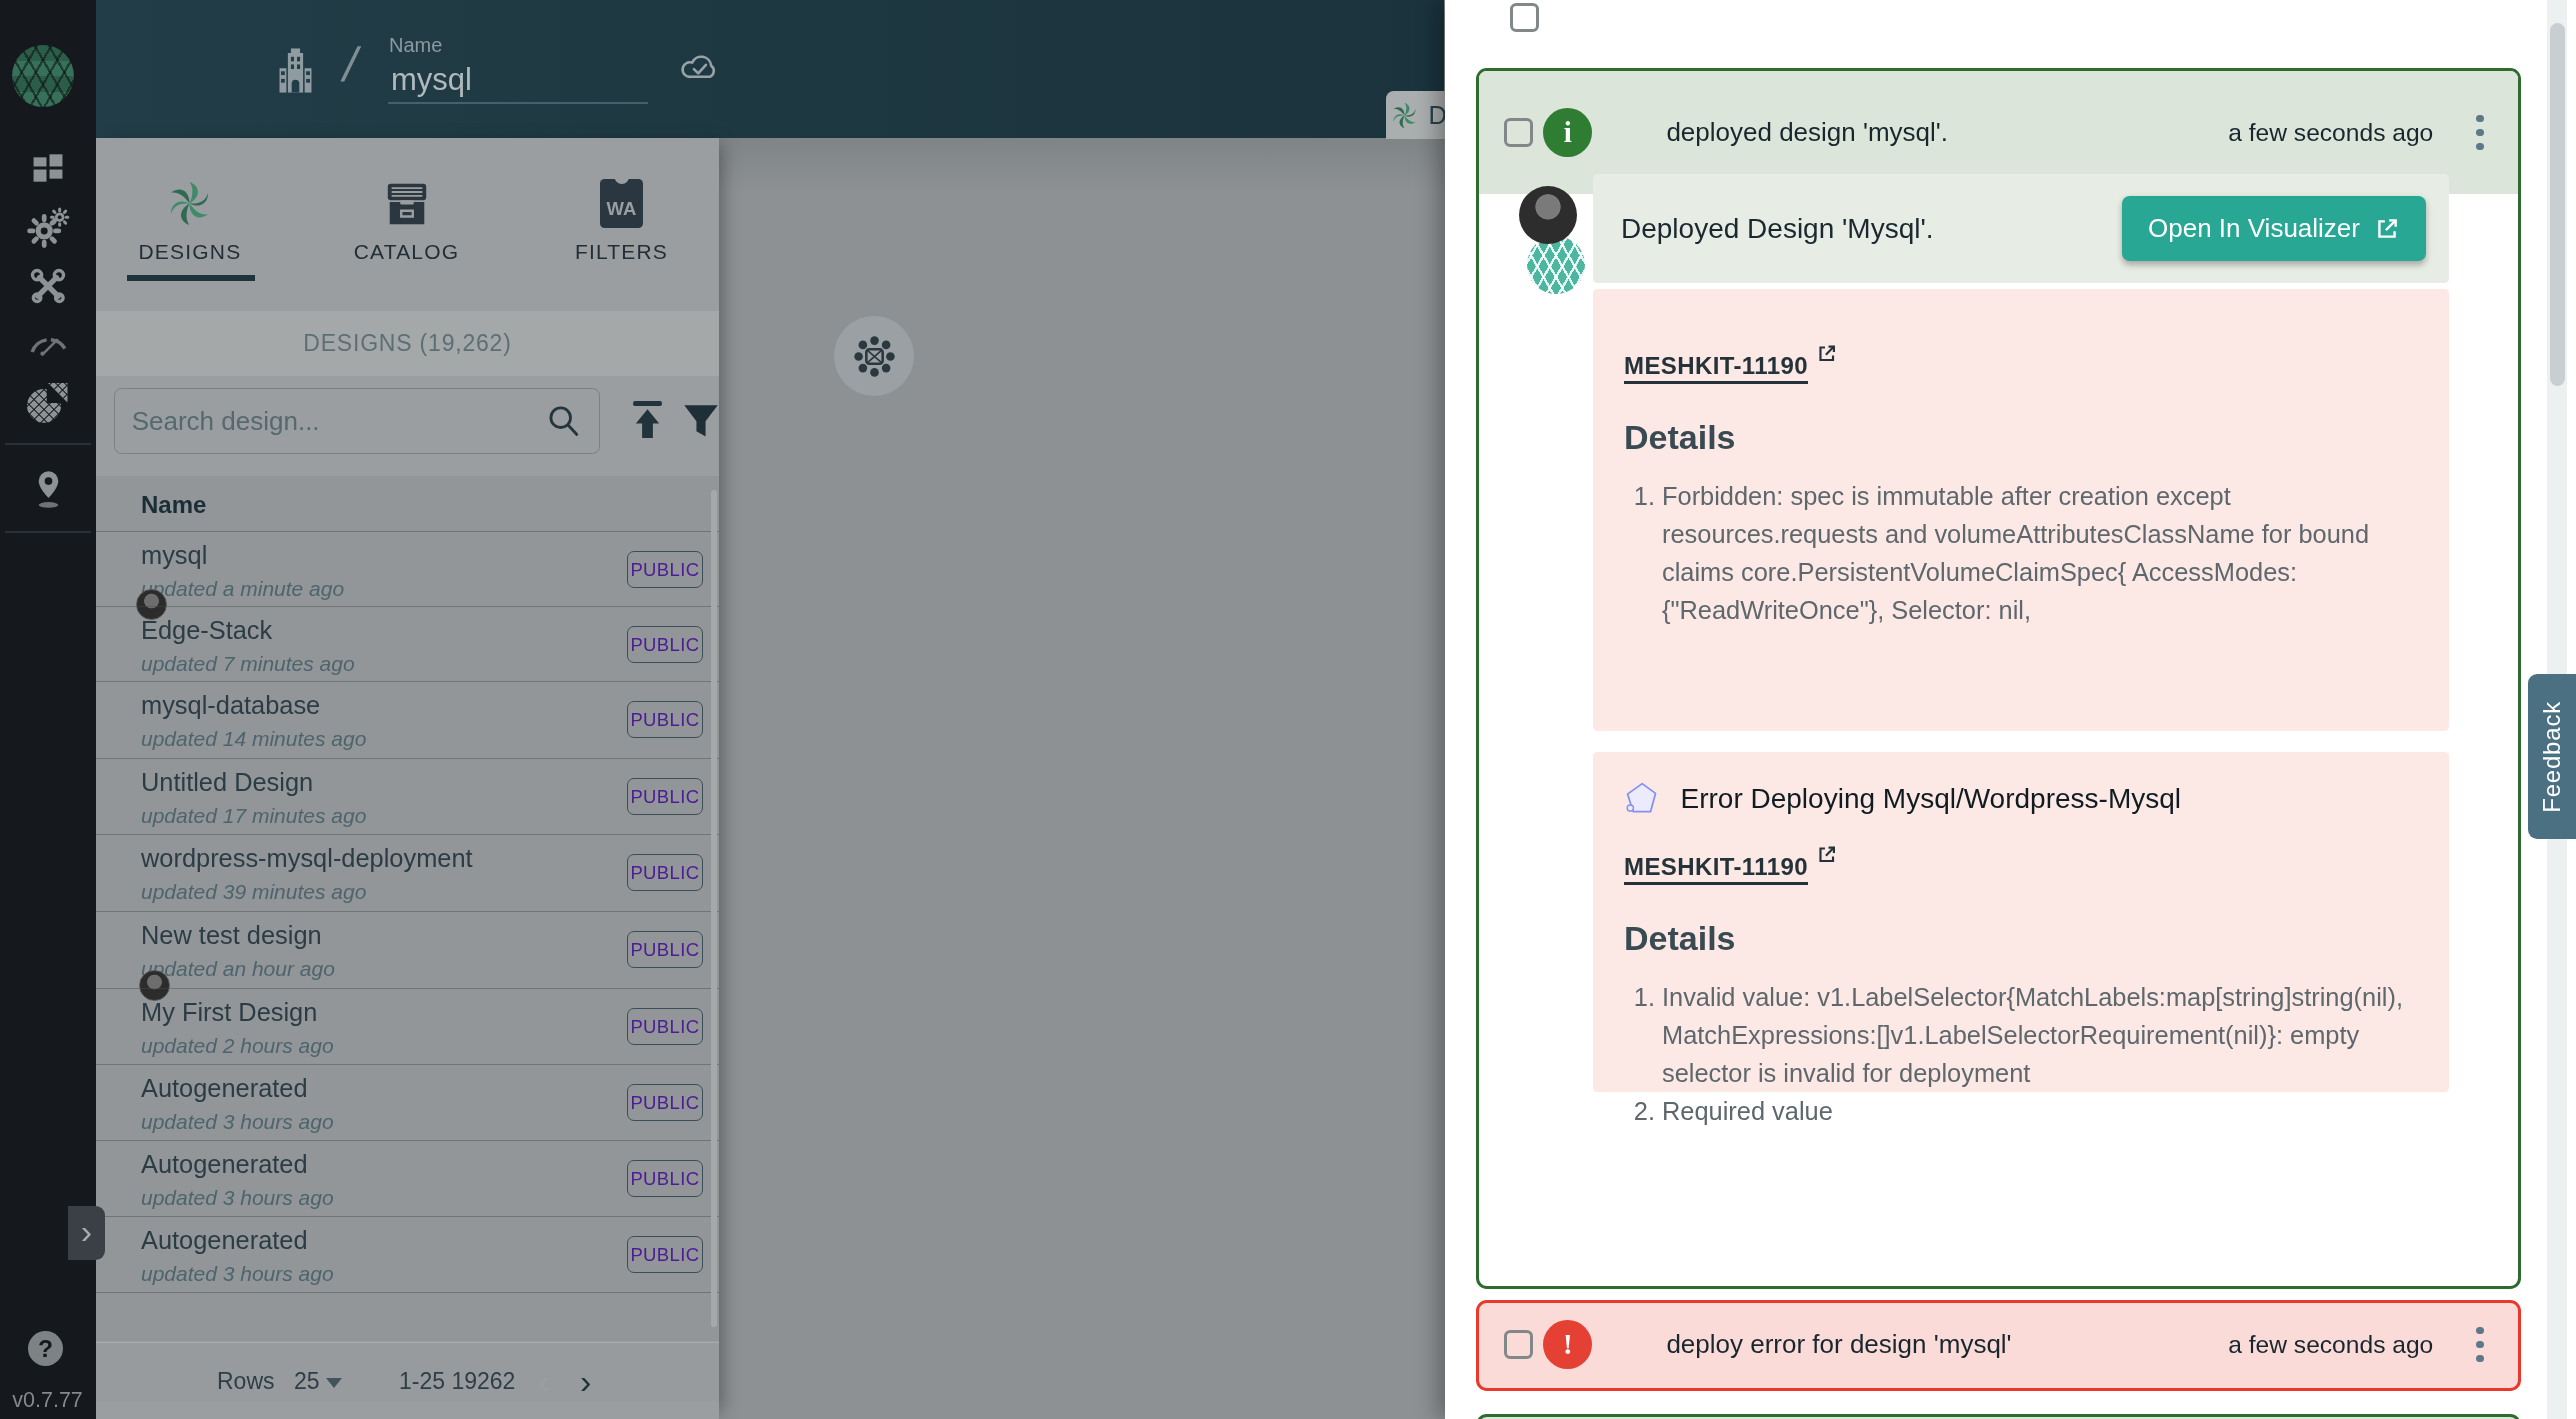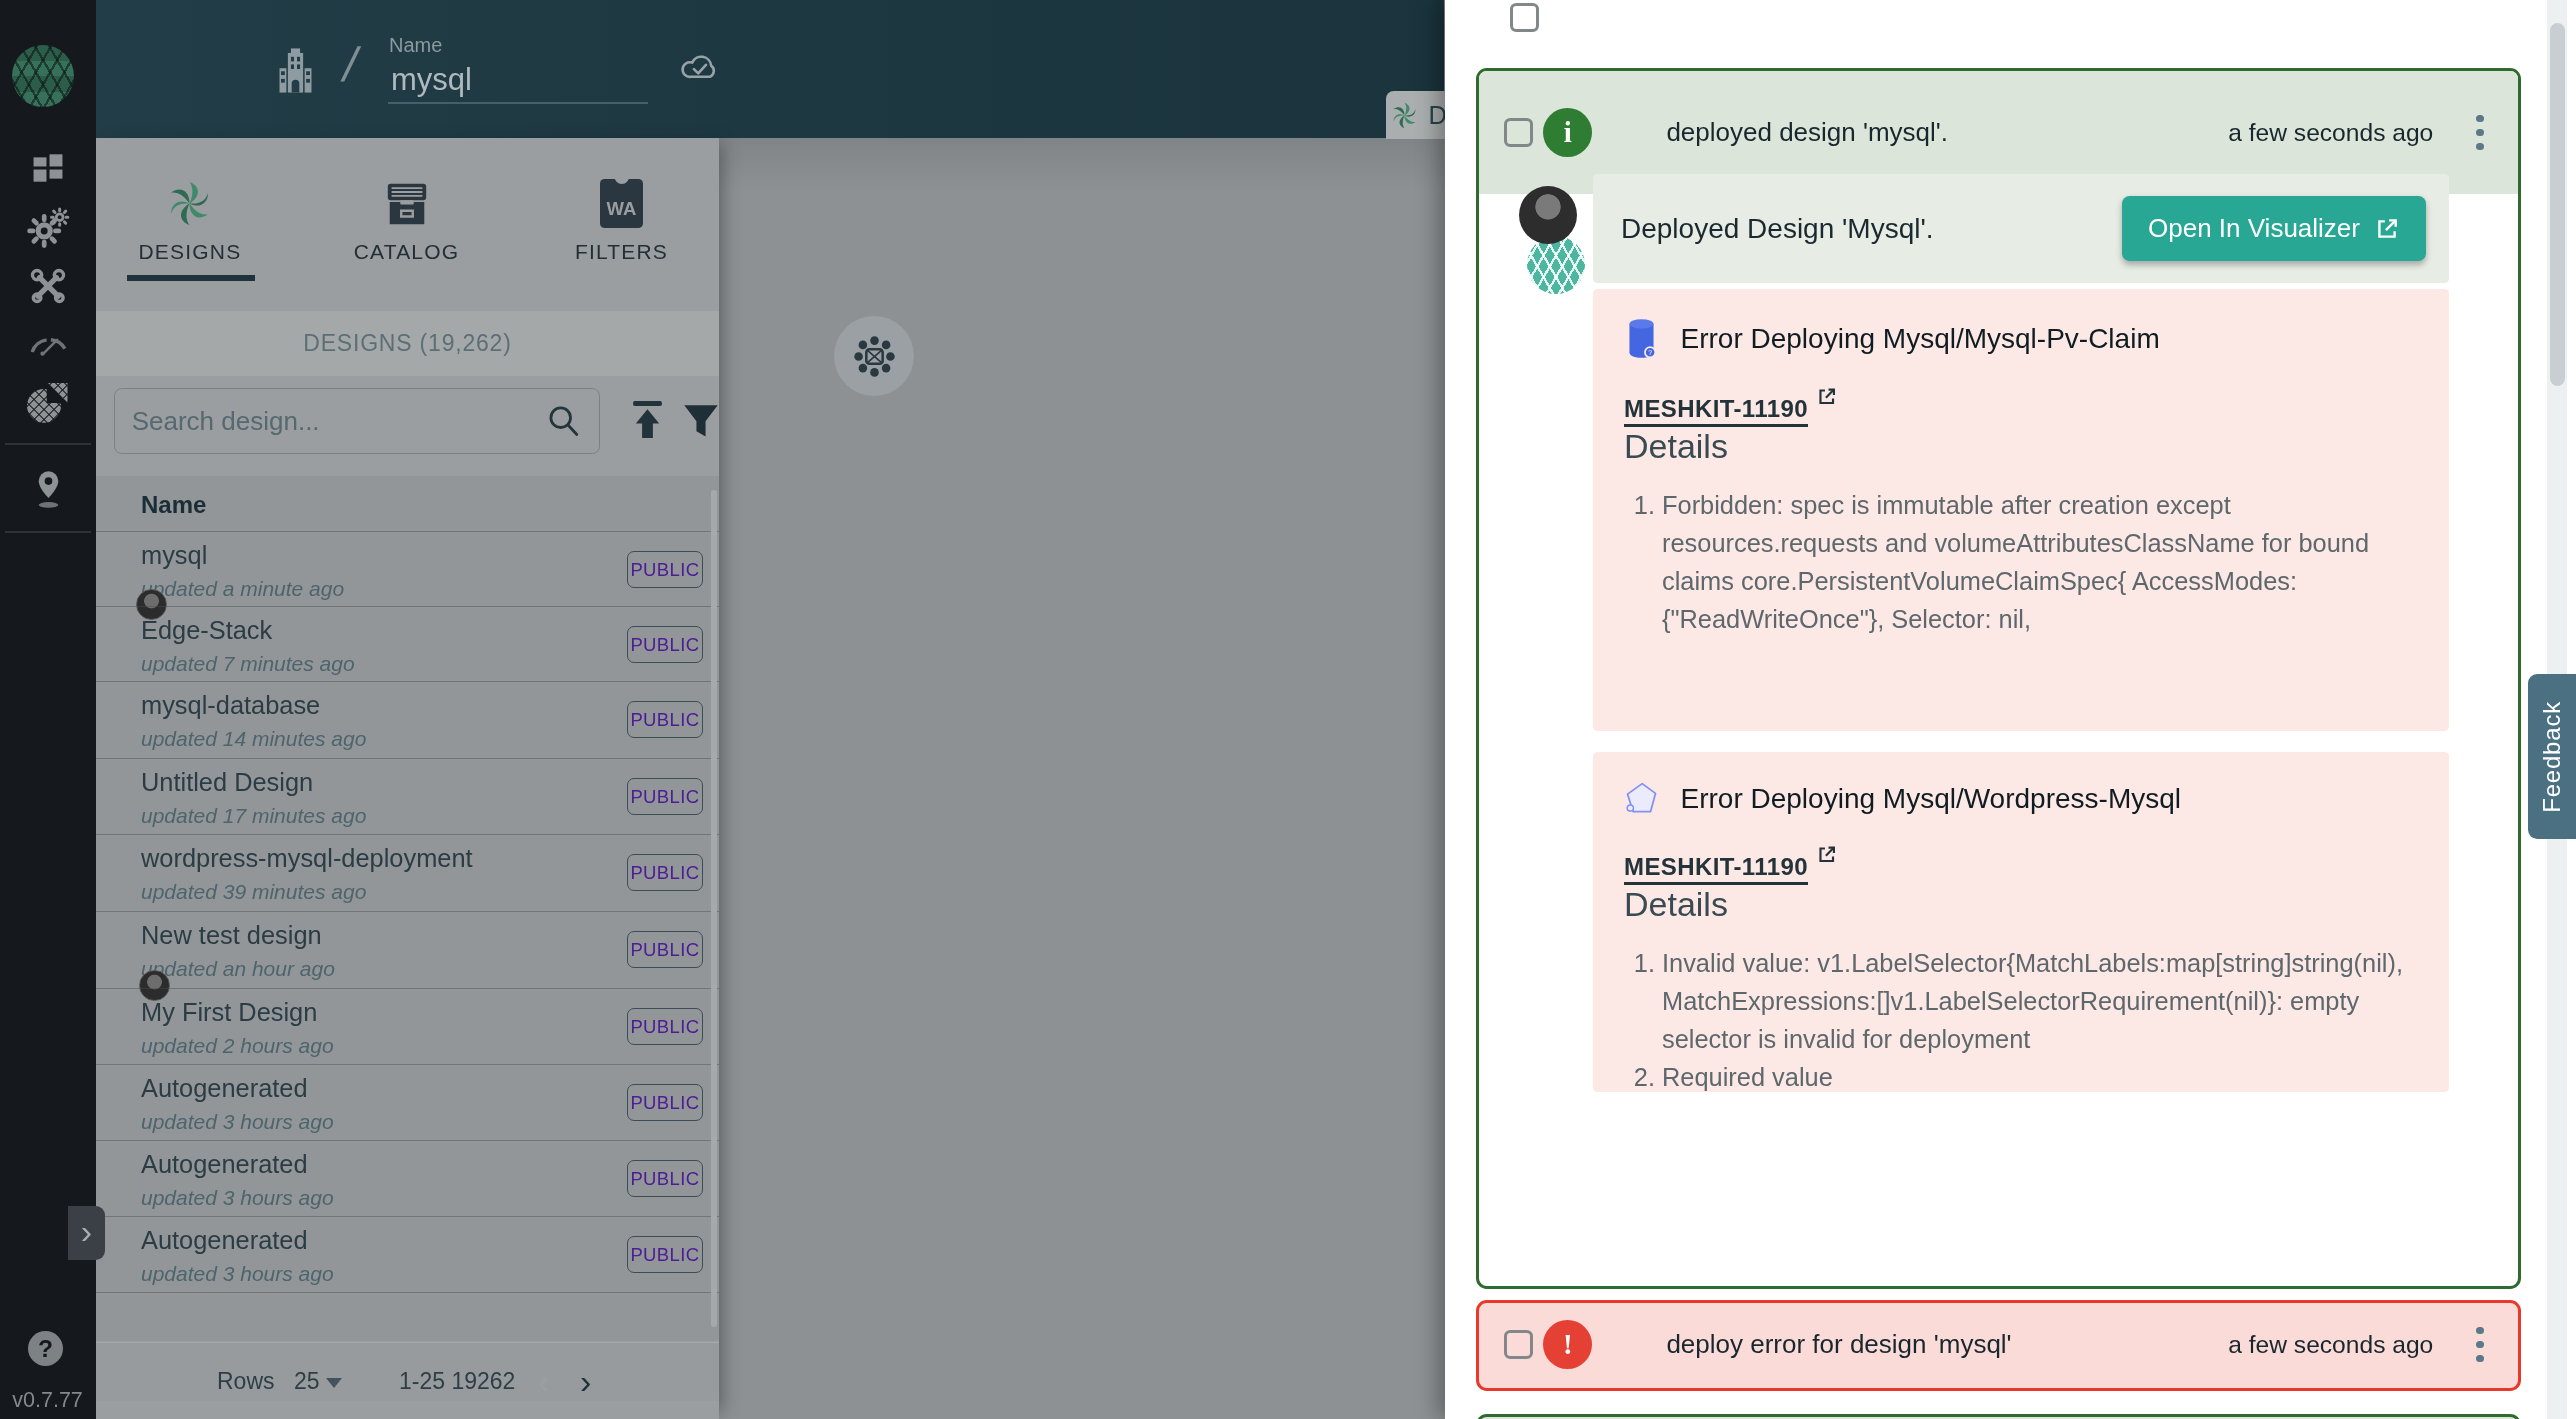--- a/index.html
+++ b/index.html
@@ -77,21 +77,21 @@
   .ev-title { font-size:26px; color:#18272e; margin-left:74px; flex:1; }
   .ev-time { font-size:24.6px; color:#18272e; }
   .badge-circle { width:49px; height:49px; border-radius:50%; margin-left:10.8px; display:flex; align-items:center; justify-content:center;
           color:#fff; font-size:29px; font-weight:bold; font-family:"Liberation Serif", serif; }
   .dots { margin-left:43px; display:flex; flex-direction:column; gap:6.2px; }
   .dots i { width:7.7px; height:7.7px; border-radius:50%; background:#5d7888; }
   .section { position:absolute; left:114px; width:856px; border-radius:4.6px; }
   .sec-title { display:flex; align-items:center; gap:21.5px; font-size:28px; color:#101c21; }
   .meshkit { display:inline-flex; align-items:flex-start; gap:7.7px; margin-top:35px; }
   .meshkit b { font-size:24px; letter-spacing:0.4px; color:#243239; border-bottom:3.1px solid #243239; padding-bottom:1px; }
-  .details-h { font-size:34px; font-weight:normal; color:#3a4a52; }
+  .details-h { margin-top:34px; font-size:34px; font-weight:bold; color:#3a4a52; }
   .details-ol { margin-top:20px; padding-left:38px; }
   .details-ol li { font-size:25.4px; line-height:38px; color:#5d676c; }
   #feedback-tab { position:absolute; left:1083px; top:674px; width:48px; height:165px; background:#4a7082;
           border-radius:9.2px 0 0 9.2px; display:flex; align-items:center; justify-content:center; z-index:25; }
   #feedback-tab span { writing-mode:vertical-rl; transform:rotate(180deg); color:#fff; font-size:24px; letter-spacing:0.8px; }
   #pscroll-track { position:absolute; left:1102px; top:0; width:20px; height:1419px; background:#edf0f1; }
   #pscroll-thumb { position:absolute; left:1105px; top:23px; width:15.4px; height:363px; background:#c9ced2; border-radius:7.7px; }
 </style>
 </head>
 <body>
@@ -400,29 +400,20 @@
           <span>Open In Visualizer</span>
           <svg width="26" height="26" viewBox="0 0 24 24" fill="none" stroke="#ffffff" stroke-width="2.2">
             <path d="M10 5H5v14h14v-5"></path>
               <path d="M14 4h6v6"></path>
               <path d="M20 4 11 13"></path>
           </svg>
         </div>
       </div>
 
       <div class="section" style="top:218px;height:442px;background:#fce9e6;padding:28px 31px;">
-        <div class="sec-title">
-          <svg width="35" height="43" viewBox="0 0 80 100" style="font-size:36px">
-            <path d="M12 16v66c0 9 13 13 28 13s28-4 28-13V16" fill="#4466e0"></path>
-            <ellipse cx="40" cy="16" rx="28" ry="11" fill="#5b79e8"></ellipse>
-            <circle cx="60" cy="82" r="12" fill="#4466e0" stroke="#fce9e6" stroke-width="4"></circle>
-            <text x="60" y="88" font-size="16" fill="#ffffff" text-anchor="middle" font-family="Liberation Sans, sans-serif">?</text>
-          </svg>
-          <span>Error Deploying Mysql/Mysql-Pv-Claim</span>
-        </div>
         <div class="meshkit">
           <b>MESHKIT-11190</b>
           <svg width="21.5" height="21.5" viewBox="0 0 24 24" fill="none" stroke="#243239" stroke-width="2.4" style="margin-top:-9.2px">
             <path d="M10 5H5v14h14v-5"></path>
               <path d="M14 4h6v6"></path>
               <path d="M20 4 11 13"></path>
           </svg>
         </div>
         <div class="details-h">Details</div>
         <ol class="details-ol">

